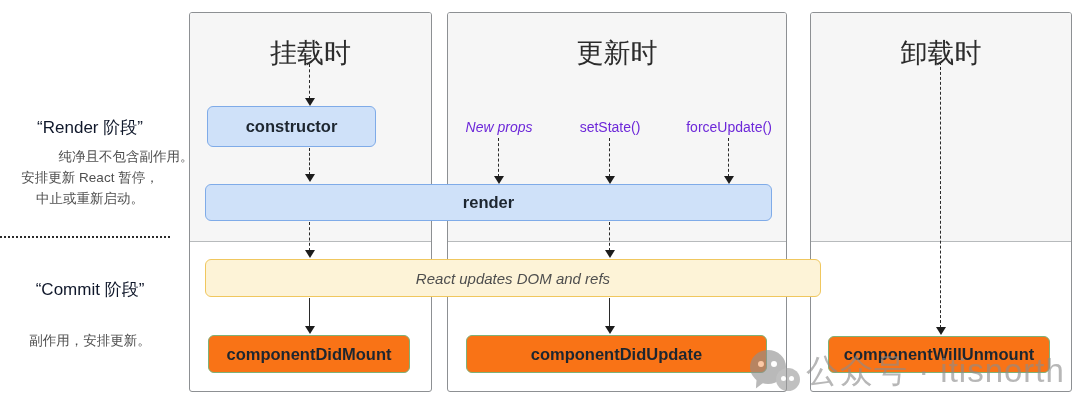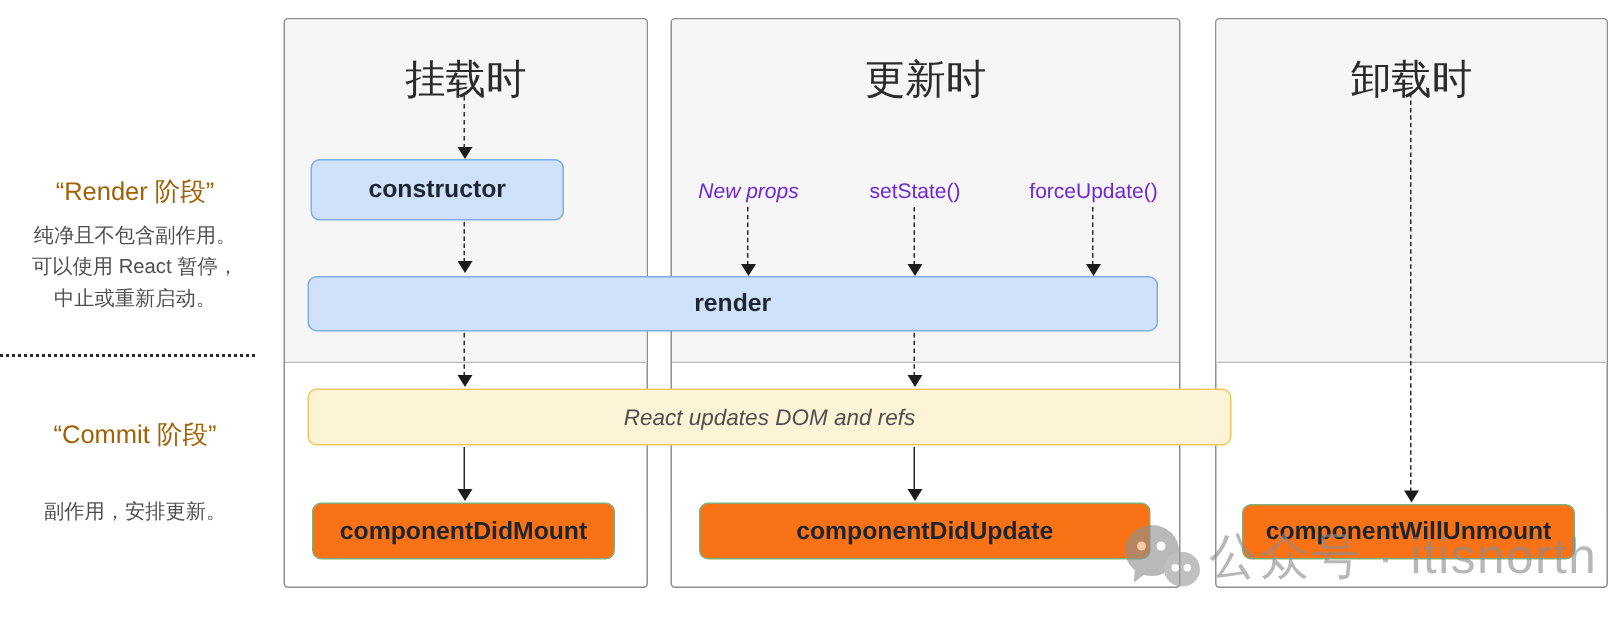--- a/index.html
+++ b/index.html
@@ -4,21 +4,21 @@
 <style>
   html,body{margin:0;padding:0;}
   body{
     width:1080px;height:415px;position:relative;overflow:hidden;
     background:#ffffff;
     font-family:"Liberation Sans","DejaVu Sans",sans-serif;
     color:#2f2f2f;
   }
   
   .sidebar{position:absolute;left:0;top:0;width:180px;height:415px;}
-  .phase-title{position:absolute;width:180px;text-align:center;font-size:17px;color:#a16207;}
+  .phase-title{position:absolute;width:180px;text-align:center;font-size:17px;color:#0f172a;}
   .phase-desc{position:absolute;width:180px;text-align:center;font-size:13.5px;color:#4f4f4f;line-height:21px;}
   .dotted-divider{position:absolute;left:0;top:236px;width:170px;border-top:2px dotted #2b2b2b;}
   
   .panel{
     position:absolute;top:12px;height:380px;background:#ffffff;
     border:1px solid #8d9093;border-radius:3px;box-sizing:border-box;
   }
   .panel-top{
     position:absolute;left:0;top:0;right:0;height:228px;
     background:#f6f6f6;border-bottom:1px solid #b7babc;border-radius:2px 2px 0 0;
@@ -68,22 +68,22 @@
   .wm-tail{position:absolute;left:6px;top:32px;width:0;height:0;
     border-left:4px solid transparent;border-right:4px solid transparent;border-top:9px solid #8f8f8f;
     transform:rotate(28deg);}
   .wm-text{font-size:33px;color:#8c8c8c;letter-spacing:1px;margin-left:6px;white-space:nowrap;}
 </style>
 </head>
 <body>
 
 <div class="sidebar">
   <div class="phase-title" style="top:116px;">“Render 阶段”</div>
-  <div class="phase-desc" style="top:146px;">纯净且不包含副作用。</div>
-  <div class="phase-desc" style="top:167px;">可以使用 React 暂停，</div>
+  <div class="phase-desc" style="top:146px;padding-left:36px;">纯净且不包含副作用。</div>
+  <div class="phase-desc" style="top:167px;">安排更新 React 暂停，</div>
   <div class="phase-desc" style="top:188px;">中止或重新启动。</div>
   <div class="dotted-divider"></div>
   <div class="phase-title" style="top:278px;">“Commit 阶段”</div>
   <div class="phase-desc" style="top:330px;">副作用，安排更新。</div>
 </div>
 
 <div class="panel" style="left:189px;width:243px;">
   <div class="panel-top"></div>
   <div class="panel-title">挂载时</div>
 </div>

